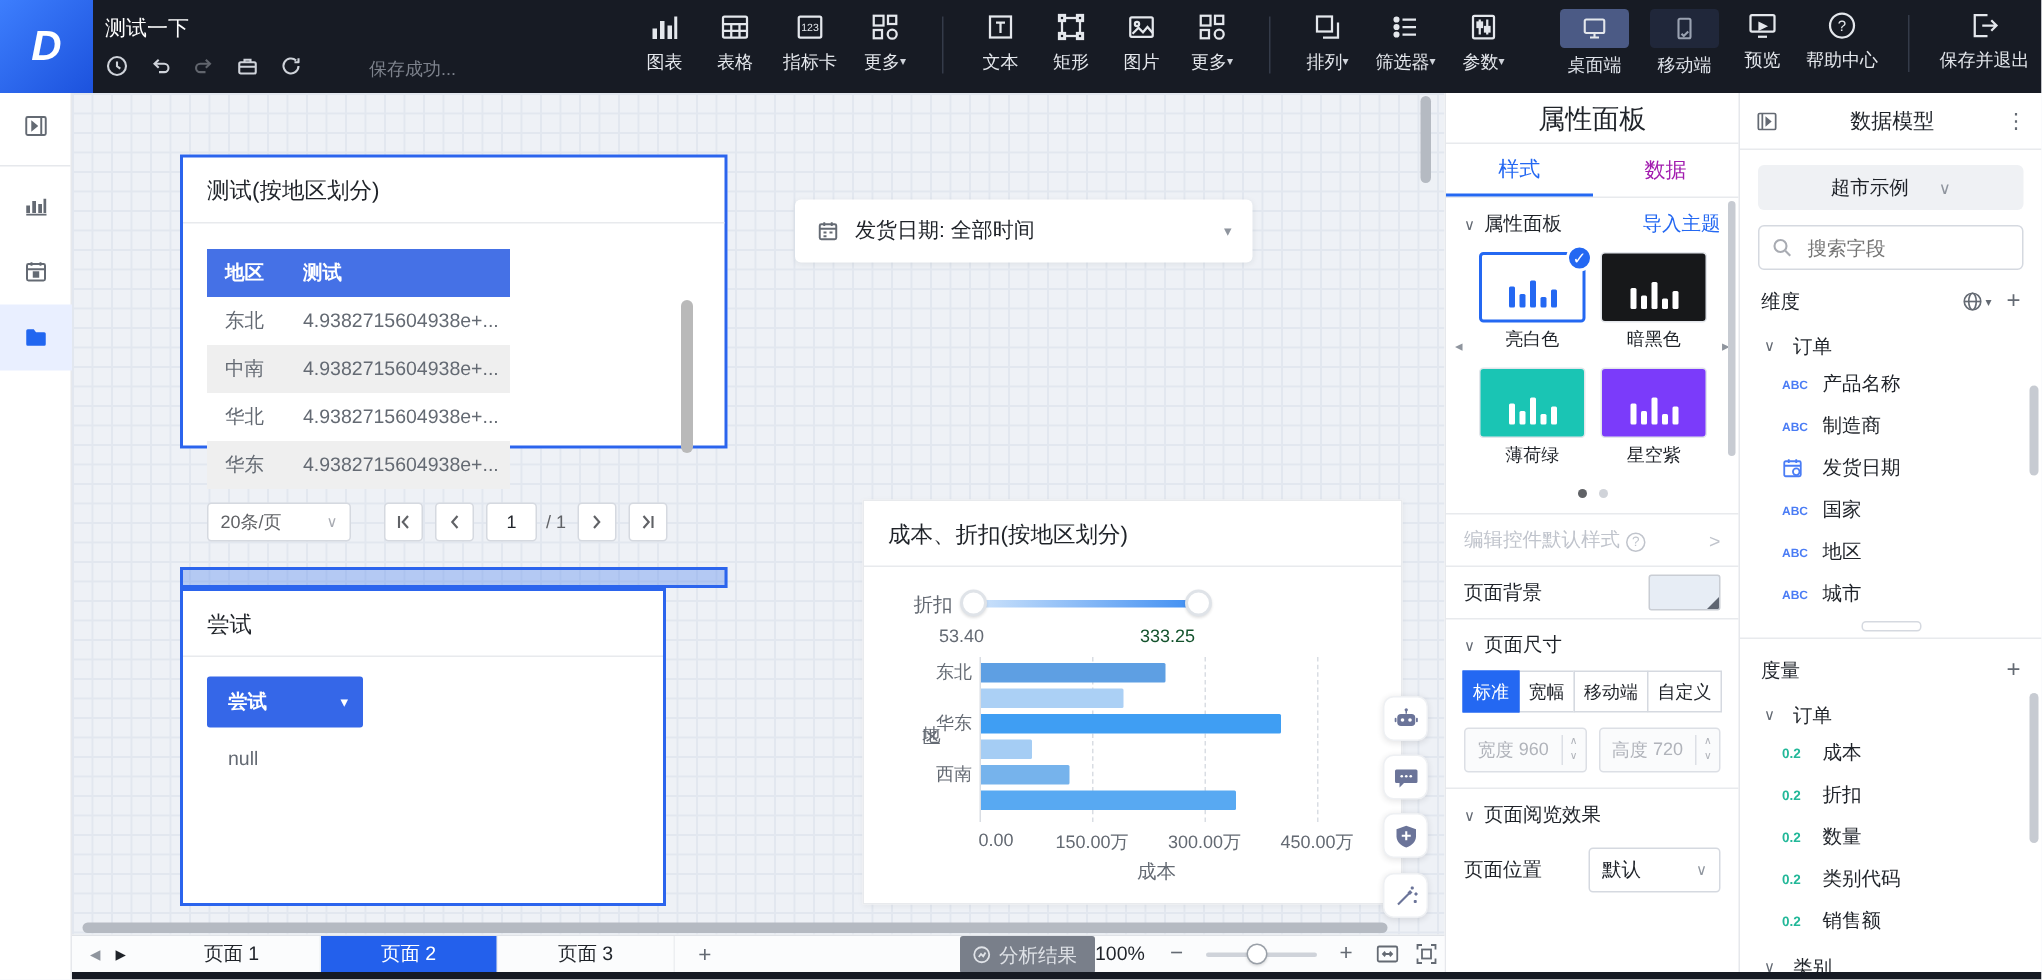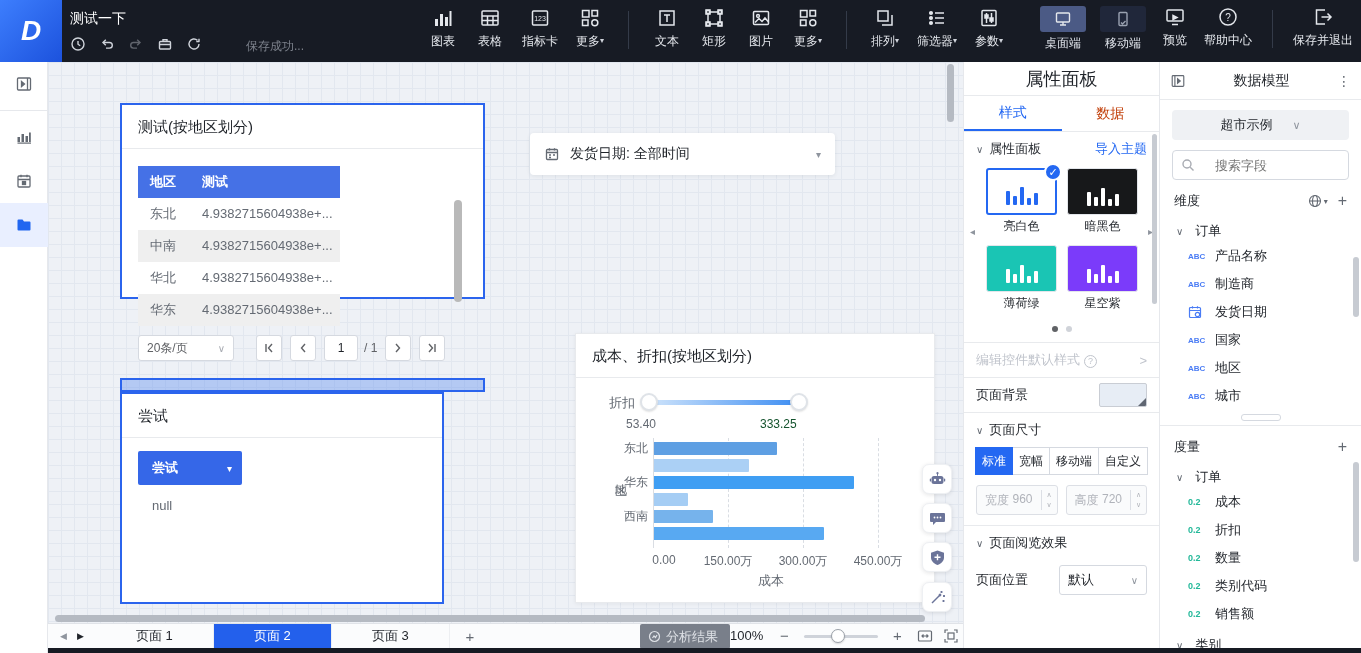--- a/index.html
+++ b/index.html
@@ -80,21 +80,21 @@
 
   
   .fab{position:absolute;left:874px;width:30px;height:30px;background:#fff;border:1px solid #eef0f3;border-radius:7px;box-shadow:0 1px 4px rgba(31,35,41,.12);display:flex;align-items:center;justify-content:center;color:#6b7499}
   .vscroll{position:absolute;left:899px;top:2px;width:7px;height:58px;background:#b5bac2;border-radius:4px}
   .hscroll{position:absolute;left:7px;top:553px;width:870px;height:7px;background:#b5bac2;border-radius:4px}
 
   
   .props{position:absolute;left:963px;top:62px;width:197px;height:586px;background:#fff;border-left:1px solid #e6e8ec;border-right:1px solid #e6e8ec}
   .p-head{height:34px;display:flex;align-items:center;justify-content:center;font-size:18px;border-bottom:1px solid #e8eaed}
   .p-tabs{height:36px;display:flex;border-bottom:1px solid #e8eaed}
-  .p-tab{flex:1;display:flex;align-items:center;justify-content:center;font-size:14px;color:#c2410c;cursor:pointer}
+  .p-tab{flex:1;display:flex;align-items:center;justify-content:center;font-size:14px;color:#a21caf;cursor:pointer}
   .p-tab.on{color:#2468f2;border-bottom:2px solid #2468f2}
   .sec-row{display:flex;align-items:center;justify-content:space-between;padding:0 12px;height:34px;font-size:13px}
   .chev{font-size:10px;color:#646a73;margin-right:6px}
   .link{color:#2468f2;cursor:pointer}
   .theme-grid{position:relative;padding:2px 22px 0}
   .trow{display:flex;gap:10px;margin-bottom:4px}
   .tcell{width:71px;text-align:center;font-size:12px;color:#1f2329}
   .tcard{position:relative;width:71px;height:47px;border-radius:3px;border:1px solid #e3e6eb;display:flex;align-items:flex-end;justify-content:center;gap:3px;padding-bottom:8px;cursor:pointer}
   .tcard.selq{border:2px solid #2468f2}
   .tbar{width:4px;border-radius:1px}
@@ -119,21 +119,21 @@
   .spin .sp-body{flex:1;display:flex;justify-content:space-between;padding:0 8px}
   .spin .sp-ctl{width:16px;border-left:1px solid #dcdfe5;display:flex;flex-direction:column;align-items:center;justify-content:center;font-size:7px;line-height:1.4;color:#b0b3ba}
   .select{height:30px;border:1px solid #d5d9e0;border-radius:3px;display:flex;align-items:center;justify-content:space-between;padding:0 8px;background:#fff;font-size:13px}
   .p-scroll{position:absolute;right:2px;top:72px;width:5px;height:170px;background:#c7cbd2;border-radius:3px}
 
   
   .dmodel{position:absolute;left:1160px;top:62px;width:201px;height:626px;background:#fff}
   .dm-head{height:38px;display:flex;align-items:center;justify-content:space-between;padding:0 10px;border-bottom:1px solid #e8eaed;font-size:14px;color:#1f2329}
   .dm-kebab{color:#646a73;font-size:14px}
   .dm-select{margin:10px 12px 0;width:177px;height:30px;background:#eff1f4;border-radius:4px;display:flex;align-items:center;justify-content:center;gap:20px;font-size:13px}
-  .dm-search{margin:10px 12px 0;width:177px;height:30px;border:1px solid #d5d9e0;border-radius:4px;display:flex;align-items:center;padding:0 8px;gap:20px;color:#a8abb2;font-size:13px;background:#fff}
+  .dm-search{margin:10px 12px 0;width:177px;height:30px;border:1px solid #d5d9e0;border-radius:4px;display:flex;align-items:center;padding:0 8px;gap:10px;color:#a8abb2;font-size:13px;background:#fff}
   .dm-sec{display:flex;align-items:center;justify-content:space-between;padding:12px 14px 4px;font-size:13px;color:#1f2329}
   .dm-sec .icons{display:flex;align-items:center;gap:10px;color:#646a73}
   .dm-group{display:flex;align-items:center;gap:6px;padding:8px 0 2px 16px;font-size:13px}
   .dm-field{display:flex;align-items:center;gap:7px;height:28px;padding-left:28px;font-size:13px;color:#1f2329;cursor:grab}
   .f-abc{font-size:8px;font-weight:bold;color:#4a7cf5;width:20px}
   .f-num{font-size:9px;font-weight:bold;color:#23b899;width:20px}
   .drag-h{width:40px;height:7px;border:1px solid #d5d9e0;border-radius:3px;margin:4px auto;background:#fff}
   .dm-scroll1{position:absolute;right:2px;top:195px;width:6px;height:60px;background:#c7cbd2;border-radius:3px}
   .dm-scroll2{position:absolute;right:2px;top:400px;width:6px;height:100px;background:#c7cbd2;border-radius:3px}
 

